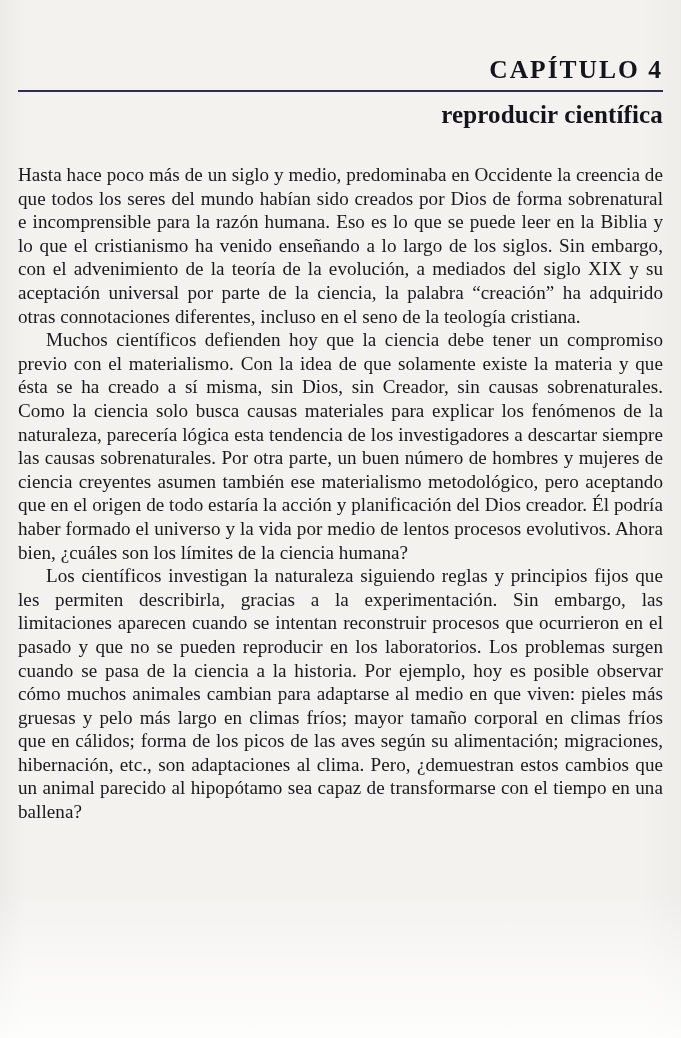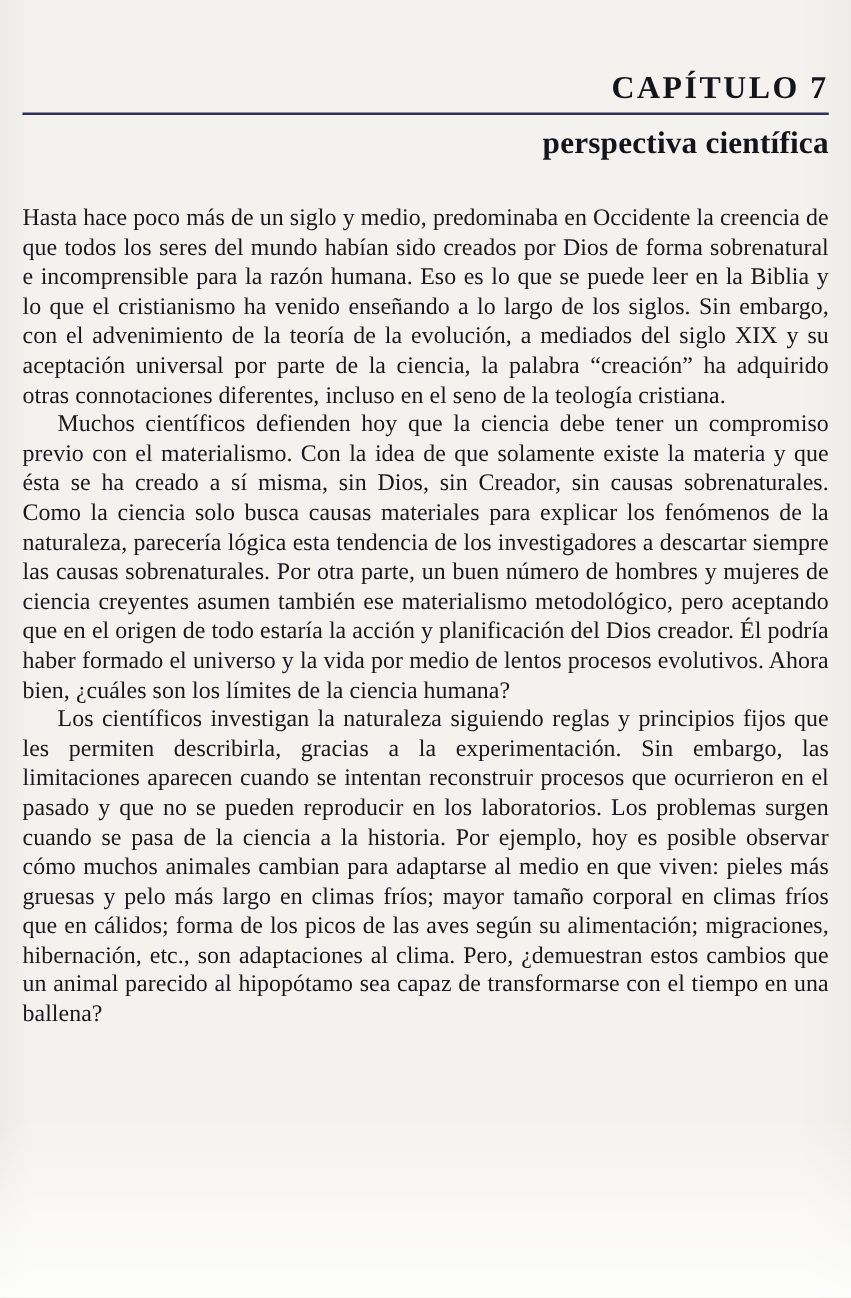--- a/index.html
+++ b/index.html
@@ -94,24 +94,24 @@
   }
 </style>
 </head>
 <body>
 
 <div class="page"></div>
 
 <div class="content">
 
   <div class="chapter-head">
-    <div class="chapter-number">CAPÍTULO 7</div>
+    <div class="chapter-number">CAPÍTULO 4</div>
     <div class="chapter-rule"></div>
     <h1 class="chapter-title">
-      <span class="tline">perspectiva científica</span>
+      <span class="tline">reproducir científica</span>
     </h1>
   </div>
 
   <div class="body-text">
     <p>Hasta hace poco más de un siglo y medio, predominaba en Occidente la creencia de que todos los seres del mundo habían sido creados por Dios de forma sobrenatural e incomprensible para la razón humana. Eso es lo que se puede leer en la Biblia y lo que el cristianismo ha venido enseñando a lo largo de los siglos. Sin embargo, con el advenimiento de la teoría de la evolución, a mediados del siglo XIX y su aceptación universal por parte de la ciencia, la palabra “creación” ha adquirido otras connotaciones diferentes, incluso en el seno de la teología cristiana.</p>
     <p class="indent">Muchos científicos defienden hoy que la ciencia debe tener un compromiso previo con el materialismo. Con la idea de que solamente existe la materia y que ésta se ha creado a sí misma, sin Dios, sin Creador, sin causas sobrenaturales. Como la ciencia solo busca causas materiales para explicar los fenómenos de la naturaleza, parecería lógica esta tendencia de los investigadores a descartar siempre las causas sobrenaturales. Por otra parte, un buen número de hombres y mujeres de ciencia creyentes asumen también ese materialismo metodológico, pero aceptando que en el origen de todo estaría la acción y planificación del Dios creador. Él podría haber formado el universo y la vida por medio de lentos procesos evolutivos. Ahora bien, ¿cuáles son los límites de la ciencia humana?</p>
     <p class="indent">Los científicos investigan la naturaleza siguiendo reglas y principios fijos que les permiten describirla, gracias a la experimentación. Sin embargo, las limitaciones aparecen cuando se intentan reconstruir procesos que ocurrieron en el pasado y que no se pueden reproducir en los laboratorios. Los problemas surgen cuando se pasa de la ciencia a la historia. Por ejemplo, hoy es posible observar cómo muchos animales cambian para adaptarse al medio en que viven: pieles más gruesas y pelo más largo en climas fríos; mayor tamaño corporal en climas fríos que en cálidos; forma de los picos de las aves según su alimentación; migraciones, hibernación, etc., son adaptaciones al clima. Pero, ¿demuestran estos cambios que un animal parecido al hipopótamo sea capaz de transformarse con el tiempo en una ballena?</p>
   </div>
 
 </div>

